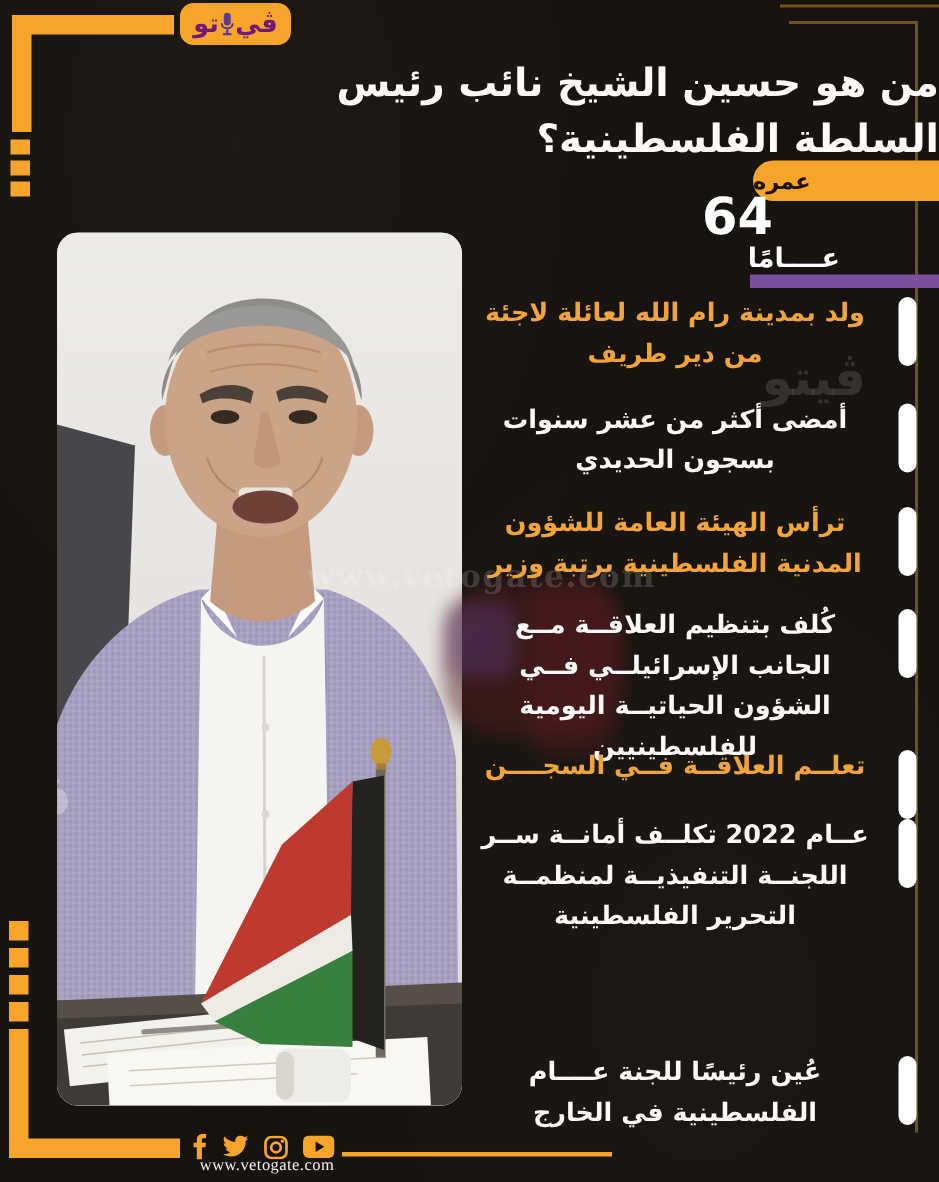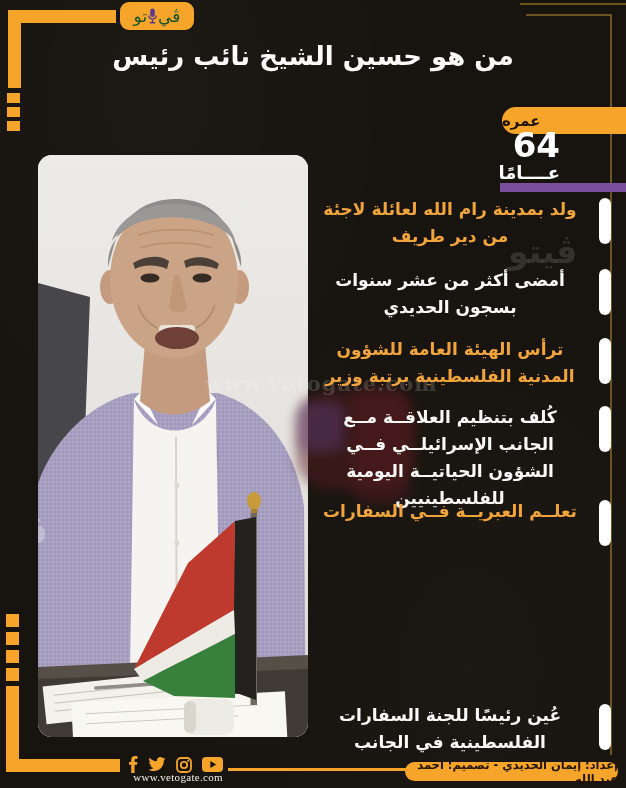--- a/index.html
+++ b/index.html
@@ -18,30 +18,30 @@
   .dash-sq{position:absolute;left:7px;width:13px;height:10px;background:#F7A52A;}
   .bl-sq{position:absolute;left:6px;width:13px;height:13px;background:#F7A52A;}
   .bl-v{position:absolute;left:6px;top:686px;width:13px;height:86px;background:#F7A52A;}
   .bl-h{position:absolute;left:6px;top:759px;width:114px;height:13px;background:#F7A52A;}
   .tr-a{position:absolute;top:3px;right:0;width:106px;height:2px;background:#6d531f;}
   .tr-b{position:absolute;top:14px;right:16px;width:84px;height:2px;background:#6d531f;}
   .tr-v{position:absolute;top:14px;right:14px;width:2px;height:741px;background:#6d531f;}
   
   .logo{position:absolute;left:120px;top:2px;width:74px;height:28px;background:#F7A52A;
         border-radius:9px;display:flex;align-items:center;justify-content:center;gap:1px;direction:rtl;}
-  .logo span{font-size:17px;font-weight:normal;color:#14532d;line-height:1;}
-  
-  .title{position:absolute;top:38px;left:0;right:0;text-align:center;direction:rtl;
+  .logo span{font-size:17px;font-weight:bold;color:#701a75;line-height:1;}
+  
+  .title{position:absolute;top:38px;left:0;right:0;text-align:right;direction:rtl;
          color:#fdfcfa;font-weight:bold;font-size:26px;line-height:37px;}
   
   .age-badge{position:absolute;top:107px;right:0;width:124px;height:27px;background:#F7A52A;
              border-radius:14px 0 0 14px;display:flex;align-items:center;justify-content:flex-end;
              padding-right:34px;box-sizing:border-box;direction:rtl;}
   .age-badge span{font-size:15px;font-weight:bold;color:#1d1203;}
-  .age-value{position:absolute;top:128px;right:66px;width:92px;text-align:right;
+  .age-value{position:absolute;top:128px;right:66px;width:92px;text-align:left;
              font-size:34px;font-weight:bold;color:#fff;line-height:1;}
   .age-unit{position:absolute;top:163px;right:66px;width:92px;direction:rtl;
             font-size:18px;font-weight:bold;color:#fff;line-height:1.1;}
   .purple-bar{position:absolute;top:183px;right:0;width:126px;height:9px;background:#7C4F9E;}
   
   .photo{position:absolute;left:38px;top:155px;width:270px;height:582px;border-radius:14px;
          overflow:hidden;background:#e9e7e4;}
   .photo svg{display:block;width:100%;height:100%;}
   
   .wm-url{position:absolute;top:371px;left:205px;width:250px;z-index:3;
@@ -95,20 +95,21 @@
       <rect x="2.2" y="0.5" width="4.6" height="8.5" rx="2.3" fill="#5C3B8E"></rect>
       <path d="M0.8,7.5 C0.8,12 8.2,12 8.2,7.5" fill="none" stroke="#5C3B8E" stroke-width="1.4"></path>
       <rect x="3.7" y="11.6" width="1.6" height="2.4" fill="#5C3B8E"></rect>
       <rect x="1.6" y="14" width="5.8" height="1.5" rx="0.7" fill="#5C3B8E"></rect>
     </svg>
     <span>تو</span>
   </div>
 
   <div class="title">
     <div>من هو حسين الشيخ نائب رئيس</div>
+    <div>السلطة الفلسطينية؟</div>
   </div>
 
   <div class="age-badge">
     <span>عمره</span>
   </div>
   <div class="age-value">64</div>
   <div class="age-unit">عــــامًا</div>
   <div class="purple-bar"></div>
 
   <div class="photo">
@@ -207,29 +208,32 @@
   <div class="fact fact--white" style="top:404px">
     <span class="fact-marker"></span>
     <p class="fact-text">كُلف بتنظيم العلاقــة مــع الجانب الإسرائيلــي فــي الشؤون الحياتيــة اليومية للفلسطينيين</p>
   </div>
   <div class="fact fact--orange" style="top:336px">
     <span class="fact-marker"></span>
     <p class="fact-text">ترأس الهيئة العامة للشؤون المدنية الفلسطينية برتبة وزير</p>
   </div>
   <div class="fact fact--orange" style="top:498px">
     <span class="fact-marker"></span>
-    <p class="fact-text">تعلــم العبريــة فــي السفارات</p>
+    <p class="fact-text">تعلــم العلاقــة فــي السجــــن</p>
+  </div>
+  <div class="fact fact--white" style="top:544px">
+    <span class="fact-marker"></span>
+    <p class="fact-text">عــام 2022 تكلــف أمانــة ســر اللجنــة التنفيذيــة لمنظمــة التحرير الفلسطينية</p>
   </div>
   <div class="fact fact--white" style="top:702px">
     <span class="fact-marker"></span>
-    <p class="fact-text">عُين رئيسًا للجنة السفارات الفلسطينية في الجانب</p>
+    <p class="fact-text">عُين رئيسًا للجنة عــــام الفلسطينية في الخارج</p>
   </div>
 
   <div class="credit-line"></div>
-  <div class="credit">إعداد: إيمان الحديدي - تصميم: أحمد عبد الله</div>
 
   <div class="social">
     <svg width="10" height="17" viewBox="0 0 10 17">
       <path d="M6.6,17 L3.2,17 L3.2,8.8 L1,8.8 L1,5.9 L3.2,5.9 L3.2,4 C3.2,1.6 4.5,0 7.1,0 L9.4,0 L9.4,2.9 L7.9,2.9 C6.9,2.9 6.6,3.3 6.6,4.2 L6.6,5.9 L9.3,5.9 L9,8.8 L6.6,8.8 Z" fill="#F7A52A"></path>
     </svg>
     <svg width="18" height="15" viewBox="0 0 18 15">
       <path d="M17.6,1.8 C17,2.1 16.3,2.3 15.6,2.4 C16.3,1.9 16.9,1.2 17.1,0.4 C16.4,0.8 15.7,1.1 14.9,1.2 C14.2,0.5 13.3,0 12.3,0 C10.4,0 8.8,1.6 8.8,3.5 C8.8,3.8 8.8,4.1 8.9,4.3 C6,4.2 3.4,2.8 1.6,0.7 C1.3,1.2 1.1,1.9 1.1,2.5 C1.1,3.7 1.7,4.8 2.7,5.4 C2.1,5.4 1.6,5.2 1.1,5 L1.1,5 C1.1,6.7 2.3,8.1 3.9,8.5 C3.6,8.6 3.3,8.6 3,8.6 C2.8,8.6 2.5,8.6 2.3,8.5 C2.8,9.9 4,10.9 5.6,11 C4.4,11.9 2.9,12.5 1.2,12.5 C0.9,12.5 0.6,12.5 0.4,12.4 C2,13.4 3.8,14 5.8,14 C12.3,14 15.8,8.7 15.8,4.1 L15.8,3.6 C16.5,3.1 17.1,2.5 17.6,1.8 Z" fill="#F7A52A"></path>
     </svg>
     <svg width="16" height="16" viewBox="0 0 16 16">
       <rect x="1" y="1" width="14" height="14" rx="4" fill="none" stroke="#F7A52A" stroke-width="1.8"></rect>

